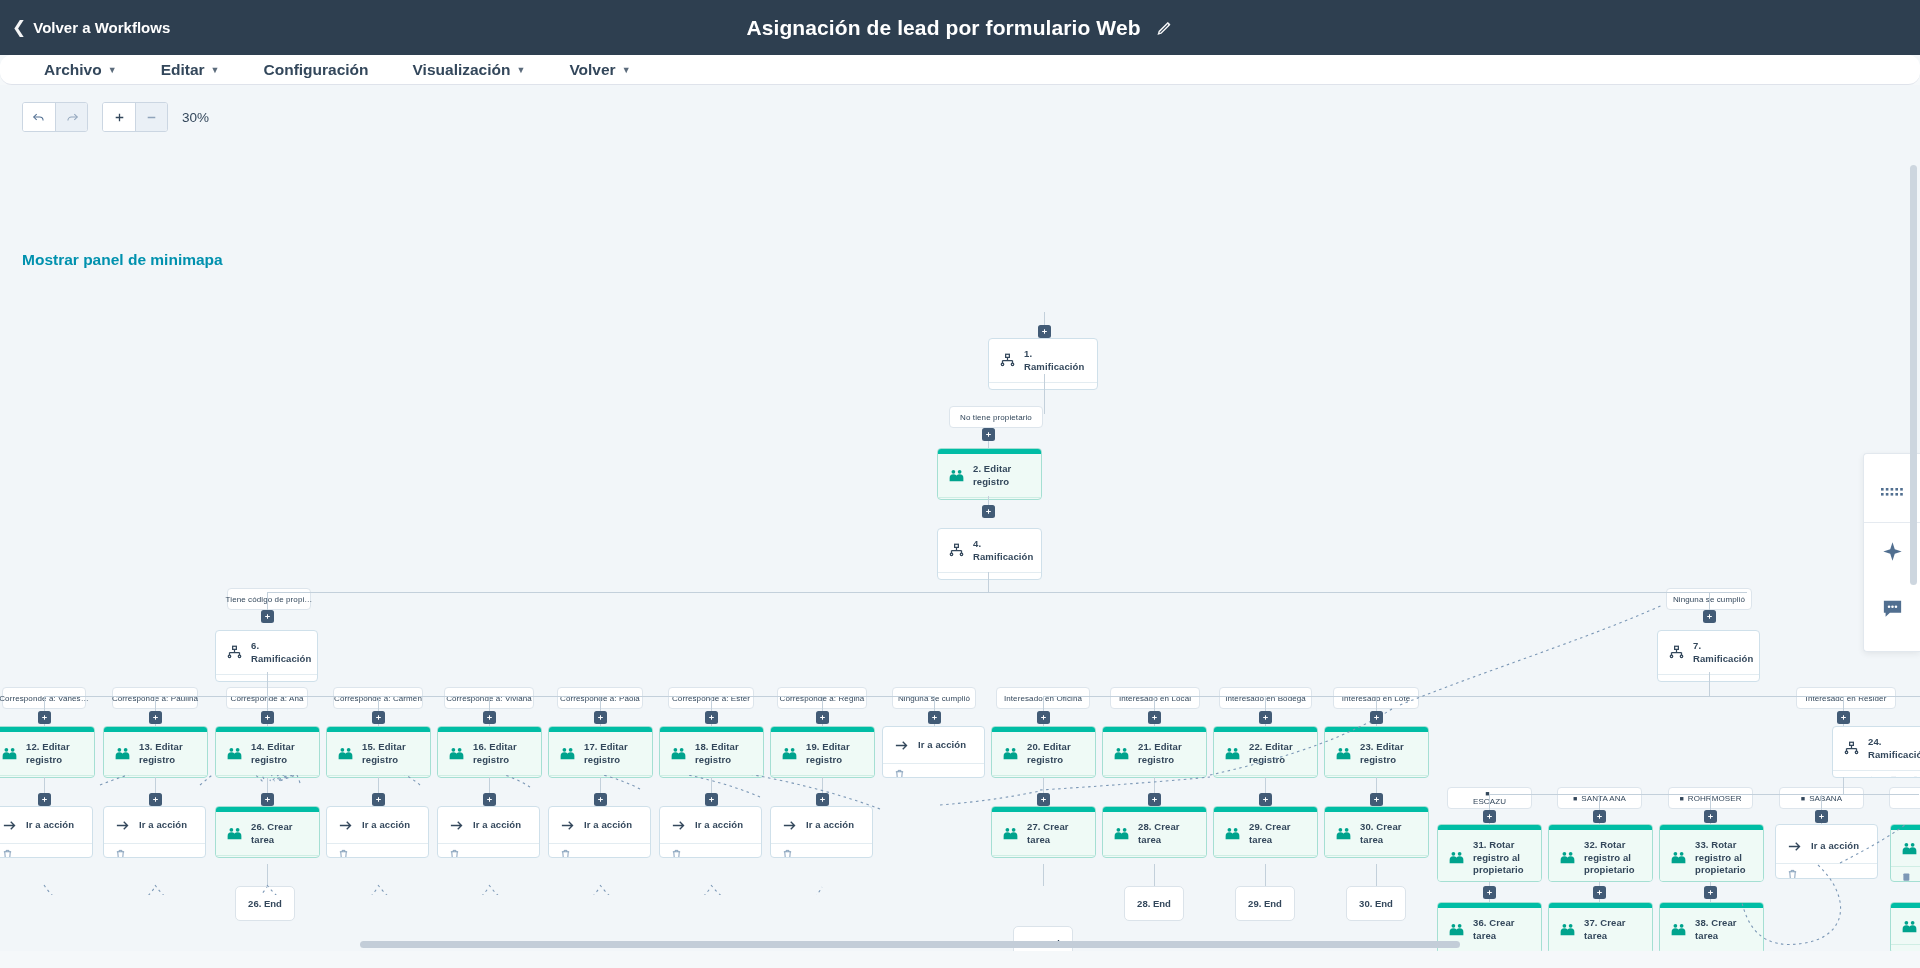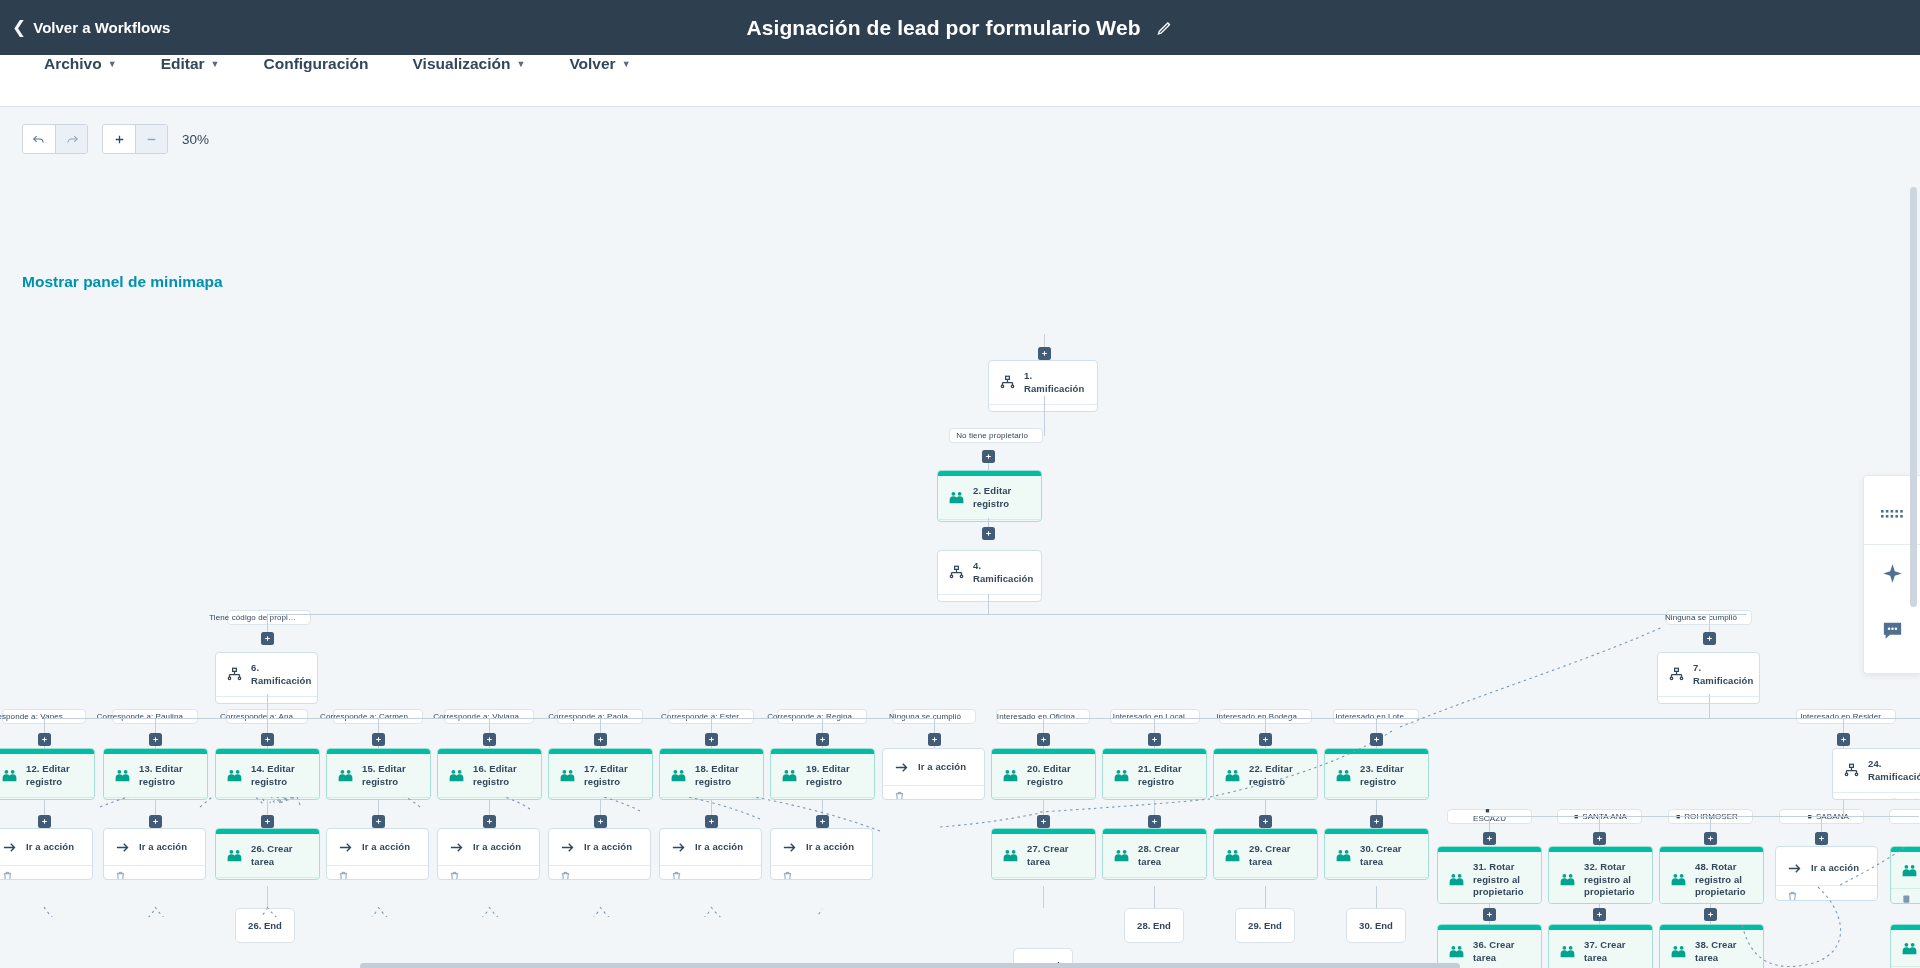--- a/index.html
+++ b/index.html
@@ -46,22 +46,22 @@
   }
   .toggle .t-left{ background:#0091ae; width:50%; height:100%; }
   .toggle .t-right{
     background:#fff; width:50%; height:100%;
     display:flex; align-items:center; justify-content:center;
   }
   .check-ic{ width:15px; height:15px; color:#0091ae;}
 
   
   .menubar{
-    height:52px; background:#fff; border-bottom:1px solid #dfe3eb;
-    display:flex; align-items:flex-start; position:relative;
+    height:30px; background:#fff; border-bottom:1px solid #dfe3eb;
+    display:flex; align-items:center; position:relative;border-radius:12px;
   }
   .menu-items{ display:flex; align-items:center; gap:0; margin-left:22px;}
   .menu-item{
     font-size:15.5px; font-weight:700; color:#33475b;
     padding:0 22px; display:flex; align-items:center; gap:6px; cursor:pointer;
   }
   .caret-d{ font-size:9px; opacity:.8; }
   .menu-right{ margin-left:auto; display:flex; gap:10px; padding-right:14px;}
   .btn-ghost{
     background:#eaf0f6; color:#7c98b6; border:none; border-radius:3px;
@@ -130,22 +130,22 @@
 
   .node.end{
     border:1px solid #dbe3ea; background:#fff; border-radius:5px;
     display:flex; align-items:center; justify-content:center;
   }
   .end-lbl{ font-size:9.5px; font-weight:700; color:#33475b;}
 
   
   .pill{
     position:absolute; background:#fff; border:1px solid #dde5ec;
-    border-radius:4px; height:15px; display:flex; align-items:center;
-    justify-content:flex-end; padding:0 14px;
+    border-radius:4px; height:22px; display:flex; align-items:center;
+    justify-content:center; padding:0 7px;
     font-size:8px; color:#33475b; white-space:nowrap; letter-spacing:.1px;
   }
   .pill .dotm{ margin-right:4px; font-size:7px; }
 
   
   .plus{
     position:absolute; width:13px; height:13px; border-radius:2.5px;
     background:#425b76; color:#fff; display:flex; align-items:center;
     justify-content:center; font-size:10px; line-height:1; cursor:pointer;
     z-index:6;
@@ -1262,21 +1262,21 @@
 
   </div>
   <div class="node sel" style="left:1659px; top:739px; width:105px; height:58px;">
     <div class="top-accent"></div>
     <div class="n-head">
         <svg class="n-ic" viewBox="0 0 24 24" fill="#00a38d">
           <circle cx="7" cy="6" r="3"></circle>
           <circle cx="17" cy="6" r="3"></circle>
           <path d="M1 21v-5a6 6 0 0112 0v5zM11 21v-5a6 6 0 0112 0v5z"></path>
         </svg>
-        <div class="n-title">48. Rotar registro al propietario</div>
+        <div class="n-title">33. Rotar registro al propietario</div>
       </div>
 
   </div>
   <div class="node" style="left:1775px; top:739px; width:103px; height:55px;">
     <div class="n-head" style="padding-top:14px;">
         <svg class="n-ic" viewBox="0 0 24 24" fill="none" stroke="#33475b" stroke-width="2.2">
           <path d="M3 12h17M14 6l6 6-6 6"></path>
         </svg>
         <div class="n-title">Ir a acción</div>
       </div>

